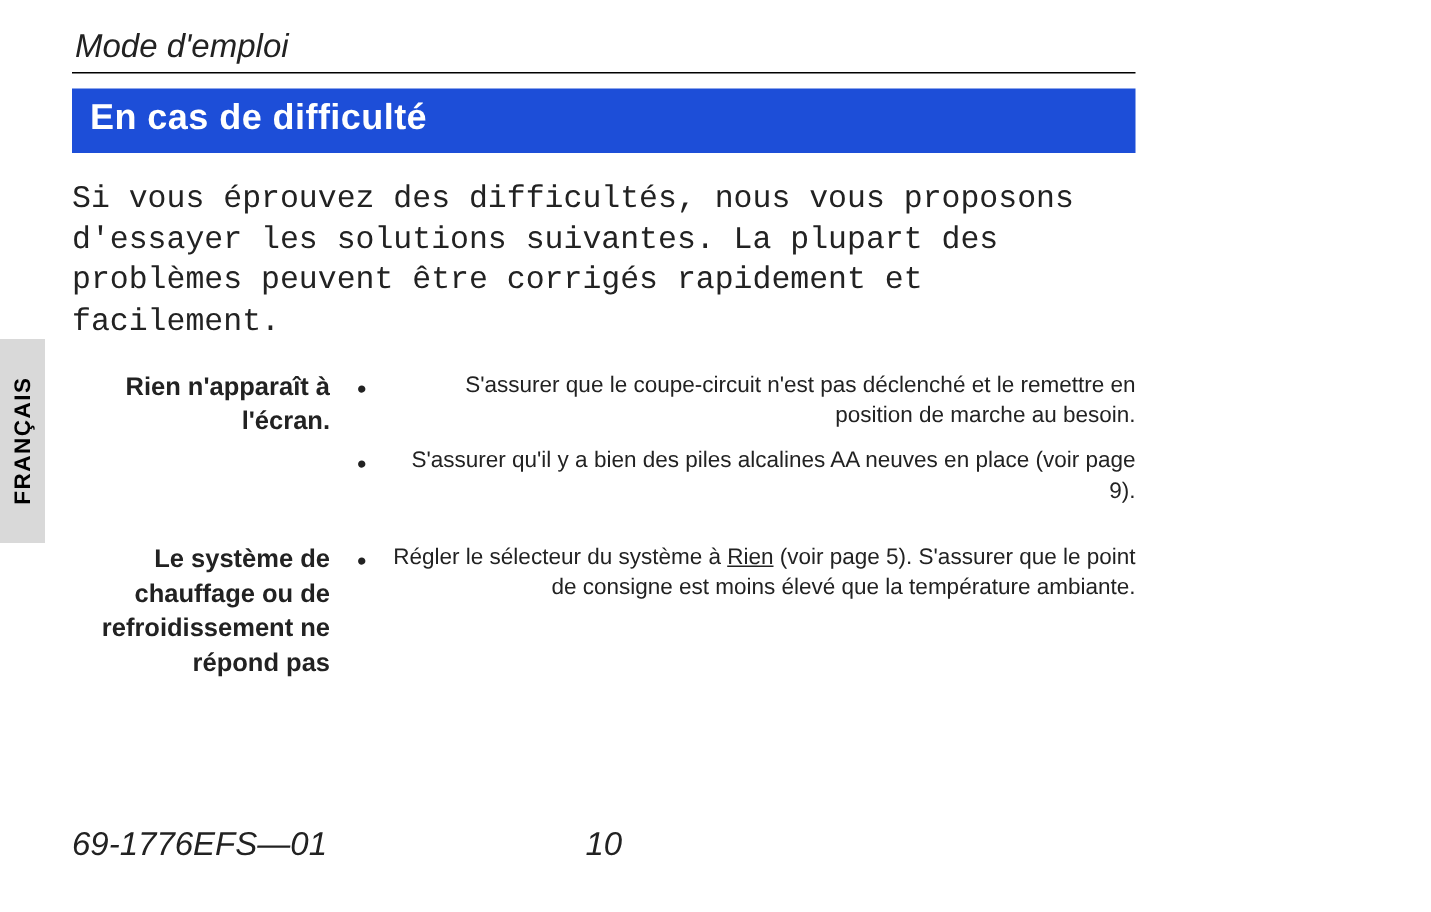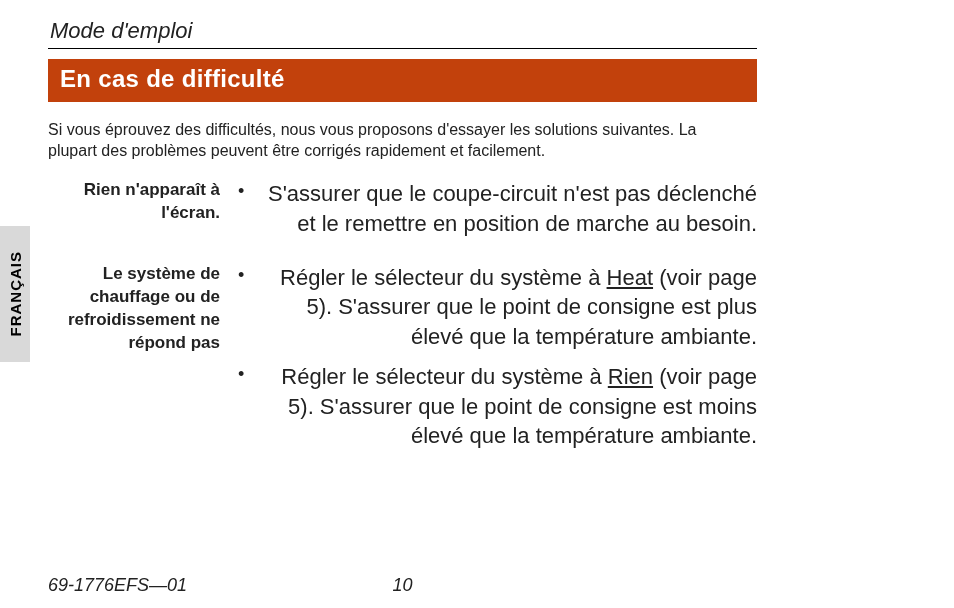--- a/index.html
+++ b/index.html
@@ -1,62 +1,60 @@
 <!DOCTYPE html>
 <html><head>
 <meta charset="utf-8">
 <style>
   * { margin: 0; padding: 0; box-sizing: border-box; }
   html, body { width: 954px; height: 608px; background: #fff; font-family: "Helvetica Neue", Helvetica, Arial, sans-serif; color: #222; }
   .page { position: relative; width: 805px; height: 608px; padding: 18px 48px 16px 48px; }
   .doc-title { font-style: italic; font-size: 22px; font-weight: 500; margin-bottom: 4px; padding-left: 2px; }
   .hr-thin { border: none; border-top: 1.5px solid #000; margin-bottom: 10px; }
-  .section-banner { background: #c2410c; color: #fff; font-weight: 700; font-size: 24px; padding: 6px 12px 8px 12px; letter-spacing: 0.3px; line-height: 1.2; }
-  .intro { font-size: 16px; line-height: 1.3; margin: 18px 0 18px 0; padding-right: 8px; }
+  .section-banner { background: #1d4ed8; color: #fff; font-weight: 700; font-size: 24px; padding: 6px 12px 8px 12px; letter-spacing: 0.3px; line-height: 1.2; }
+  .intro { font-size: 21px; line-height: 1.3; margin: 18px 0 18px 0; padding-right: 8px; font-family: Liberation Mono, monospace; }
   .row { display: flex; align-items: flex-start; margin-bottom: 14px; text-align: right; }
   .problem { width: 182px; flex-shrink: 0; font-weight: 700; font-size: 17px; line-height: 1.35; padding-right: 10px; }
   .solutions { flex: 1; }
   .solutions ul { list-style: none; padding-left: 0; }
-  .solutions li { position: relative; padding-left: 30px; font-size: 22px; line-height: 1.35; margin-bottom: 10px; }
+  .solutions li { position: relative; padding-left: 30px; font-size: 15px; line-height: 1.35; margin-bottom: 10px; }
   .solutions li::before { content: "•"; position: absolute; left: 8px; top: 0; font-size: 18px; }
   .underline { text-decoration: underline; }
   .side-tab { position: absolute; left: 0; top: 226px; width: 30px; height: 136px; background: #d9d9d9; display: flex; align-items: center; justify-content: center; }
   .side-tab span { writing-mode: vertical-rl; transform: rotate(180deg); font-weight: 700; font-size: 15px; letter-spacing: 1px; color: #000; }
-  .footer { position: absolute; bottom: 12px; left: 48px; right: 48px; display: flex; font-style: italic; font-size: 18px; }
+  .footer { position: absolute; bottom: 32px; left: 48px; right: 48px; display: flex; font-style: italic; font-size: 22px; }
   .footer .docnum { flex: 0 0 auto; }
   .footer .pagenum { position: absolute; left: 50%; transform: translateX(-50%); }
 </style>
 </head>
 <body>
 
 <div class="page">
 
   <div class="doc-title">Mode d'emploi</div>
   <hr class="hr-thin">
 
   <div class="section-banner">En cas de difficulté</div>
 
   <p class="intro">Si vous éprouvez des difficultés, nous vous proposons d'essayer les solutions suivantes. La plupart des problèmes peuvent être corrigés rapidement et facilement.</p>
 
   <div class="row">
     <div class="problem">Rien n'apparaît à l'écran.</div>
     <div class="solutions">
       <ul>
         <li>S'assurer que le coupe-circuit n'est pas déclenché et le remettre en position de marche au besoin.</li>
+        <li>S'assurer qu'il y a bien des piles alcalines AA neuves en place (voir page 9).</li>
       </ul>
     </div>
   </div>
 
   <div class="row">
     <div class="problem">Le système de chauffage ou de refroidissement ne répond pas</div>
     <div class="solutions">
       <ul>
-        <li>
-          <span>Régler le sélecteur du système à </span><span class="underline">Heat</span><span> (voir page 5). S'assurer que le point de consigne est plus élevé que la température ambiante.</span>
-        </li>
         <li>
           <span>Régler le sélecteur du système à </span><span class="underline">Rien</span><span> (voir page 5). S'assurer que le point de consigne est moins élevé que la température ambiante.</span>
         </li>
       </ul>
     </div>
   </div>
 
   <div class="side-tab">
     <span>FRANÇAIS</span>
   </div>

